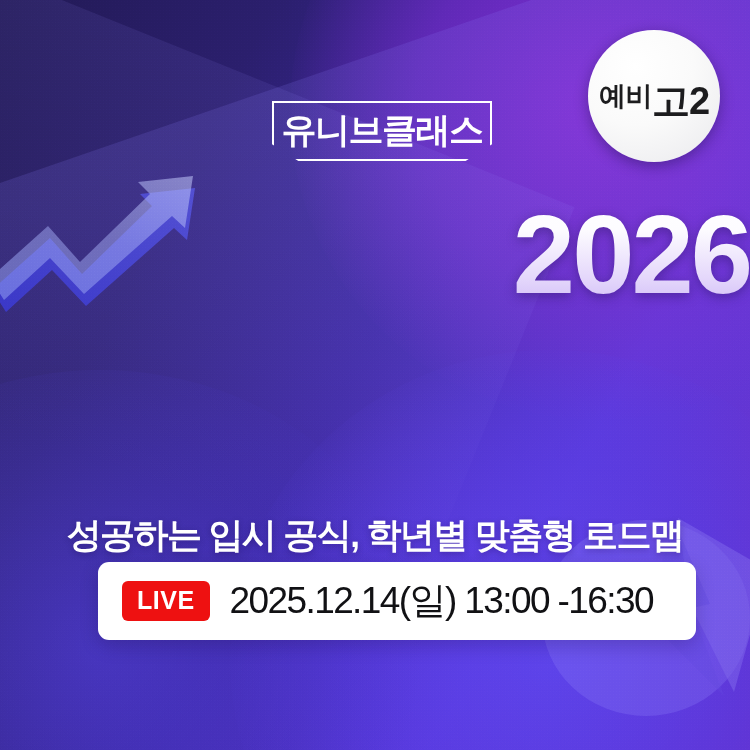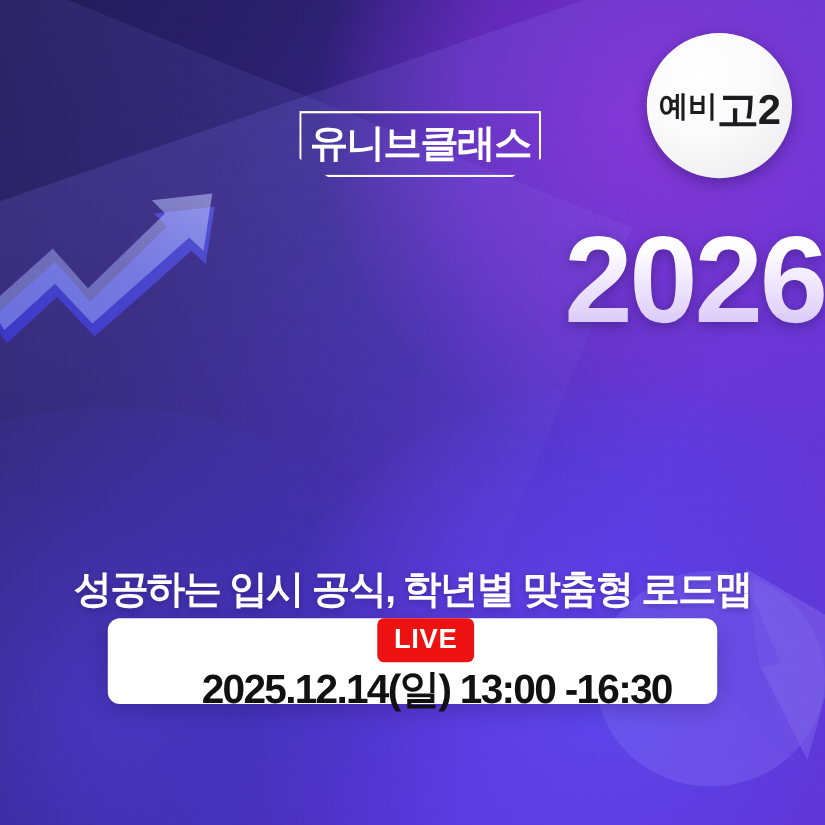--- a/index.html
+++ b/index.html
@@ -229,45 +229,44 @@
     letter-spacing: -1.6px;
     text-shadow: 0 2px 6px rgba(20, 8, 60, 0.30);
     margin-top: 29px;
   }
 
   
   .infobar {
     position: absolute;
     left: 98px;
     top: 562px;
-    width: 554px;
+    width: 598px;
     height: 78px;
     background: #ffffff;
     border-radius: 11px;
     display: flex;
     align-items: center;
     padding-left: 24px;
     box-sizing: border-box;
     box-shadow: 0 6px 18px rgba(22, 10, 60, 0.22);
-    flex-direction: column;
   }
   .live-badge {
     background: #ee1111;
     color: #ffffff;
     font-size: 25px;
     font-weight: 800;
     letter-spacing: 0.5px;
     border-radius: 6px;
     padding: 7px 15px 8px;
     line-height: 1;
   }
   .info-date {
     color: #111114;
     font-size: 37px;
-    font-weight: 700;
+    font-weight: 400;
     letter-spacing: -1.6px;
     margin-left: 20px;
     white-space: nowrap;
   }
 </style>
 </head>
 <body>
 
 <div id="banner">
 

